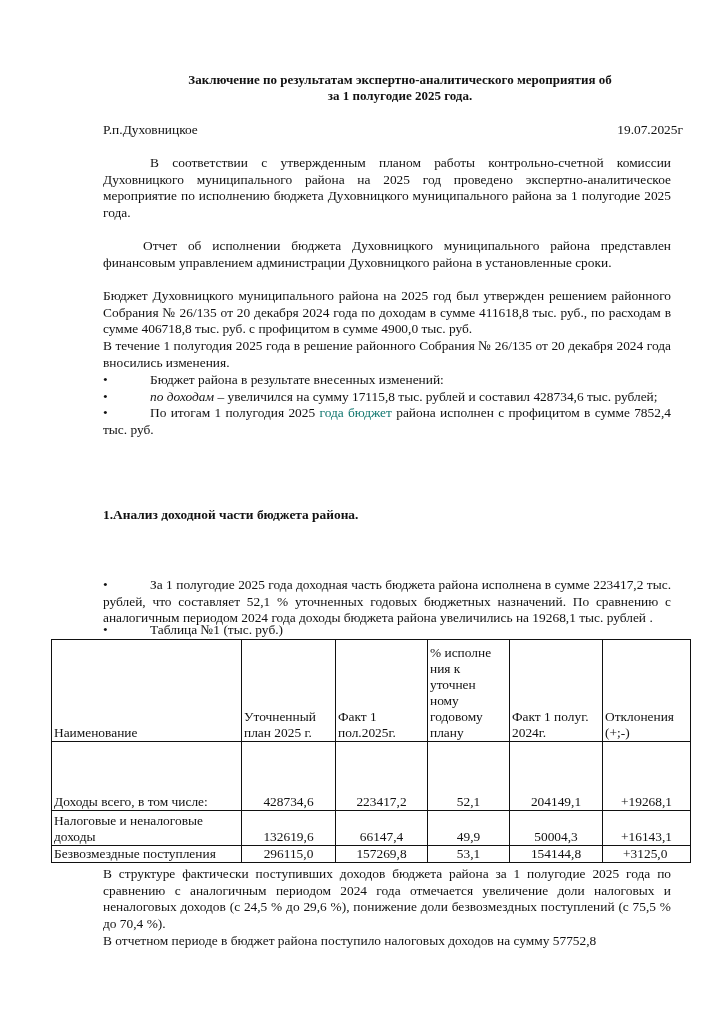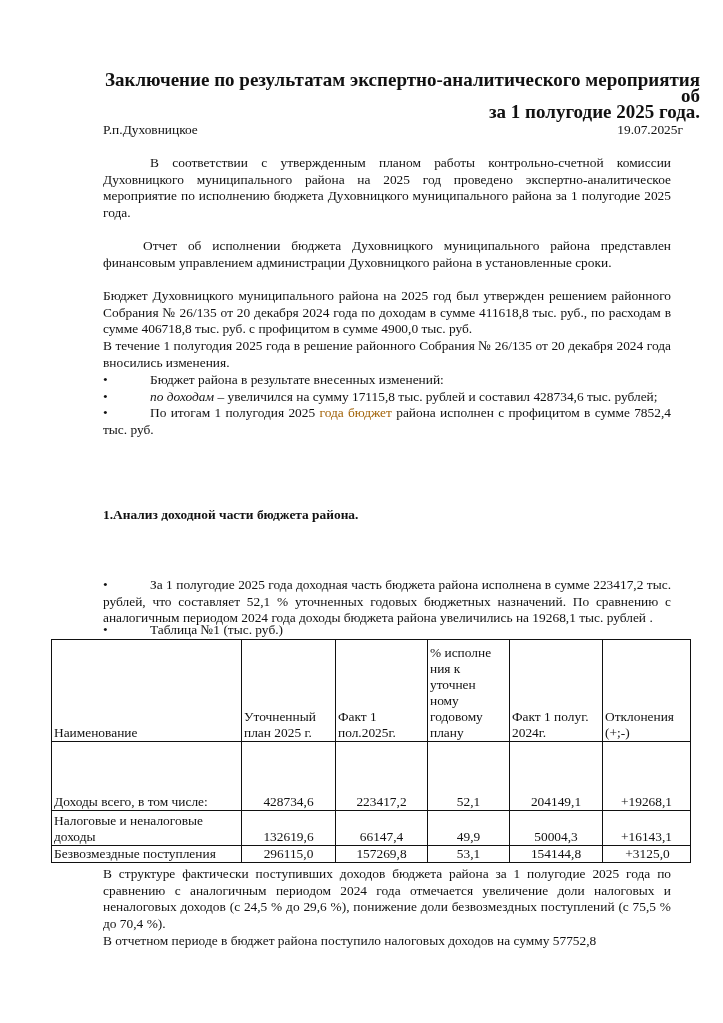--- a/index.html
+++ b/index.html
@@ -4,42 +4,42 @@
 <style>
   html, body { margin: 0; padding: 0; background: #ffffff; }
   body {
     width: 723px; height: 1023px; position: relative; overflow: hidden;
     font-family: "Liberation Serif", "DejaVu Serif", serif;
     color: #111111; font-size: 13.4px;
   }
   .abs { position: absolute; }
   .title {
     left: 100px; width: 600px; top: 72px;
-    text-align: right; font-weight: bold; font-size: 19px; line-height: 16px;
+    text-align: center; font-weight: bold; font-size: 13px; line-height: 16px;
   }
   .placeline { left: 103px; width: 580px; top: 122px; line-height: 16px; }
   .placeline .date { position: absolute; right: 0; top: 0; }
   .para { left: 103px; width: 568px; line-height: 16.6px; text-align: justify; }
   .para .ind { display: inline-block; width: 47px; }
   .bullet-row { position: relative; padding-left: 0; }
   .bullet-row .dot { display: inline-block; width: 47px; }
   .ital { font-style: italic; }
-  .link { color: #a16207; }
+  .link { color: #0f766e; }
   .h1 { left: 103px; top: 507px; font-weight: bold; line-height: 16px; }
   .tcaption { left: 103px; top: 622px; line-height: 16px; }
   table.t {
     position: absolute; left: 51px; top: 639px; width: 639px;
     border-collapse: collapse; font-size: 13.4px; line-height: 16px;
     table-layout: fixed;
   }
   table.t td {
     border: 1.6px solid #111; padding: 0 2px; vertical-align: bottom;
   }
   table.t td.num { text-align: center; }
-  table.t td.dev { text-align: center; padding-left: 4px; }
+  table.t td.dev { text-align: left; padding-left: 20px; }
   .hdr td { height: 101px; }
   .r1 td { height: 68px; }
   .r2 td { height: 34px; margin-top: 48px; }
   .r3 td { height: 14px; }
 </style>
 </head>
 <body>
 
 <div class="abs title">
   <div>Заключение  по  результатам  экспертно-аналитического мероприятия  об</div>

